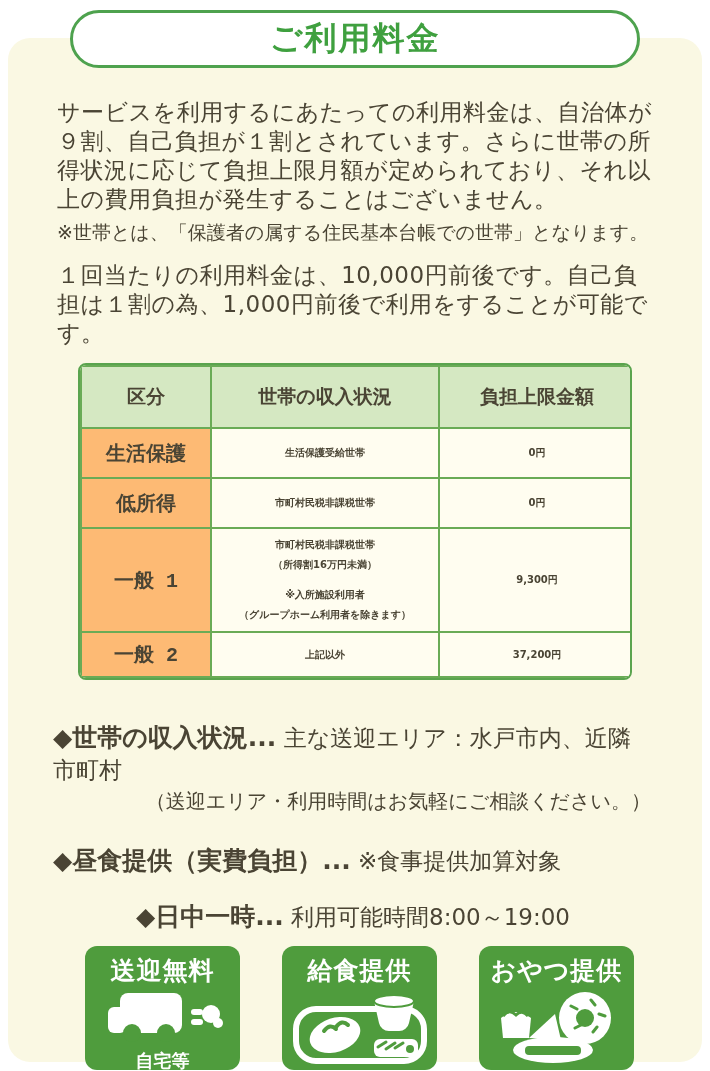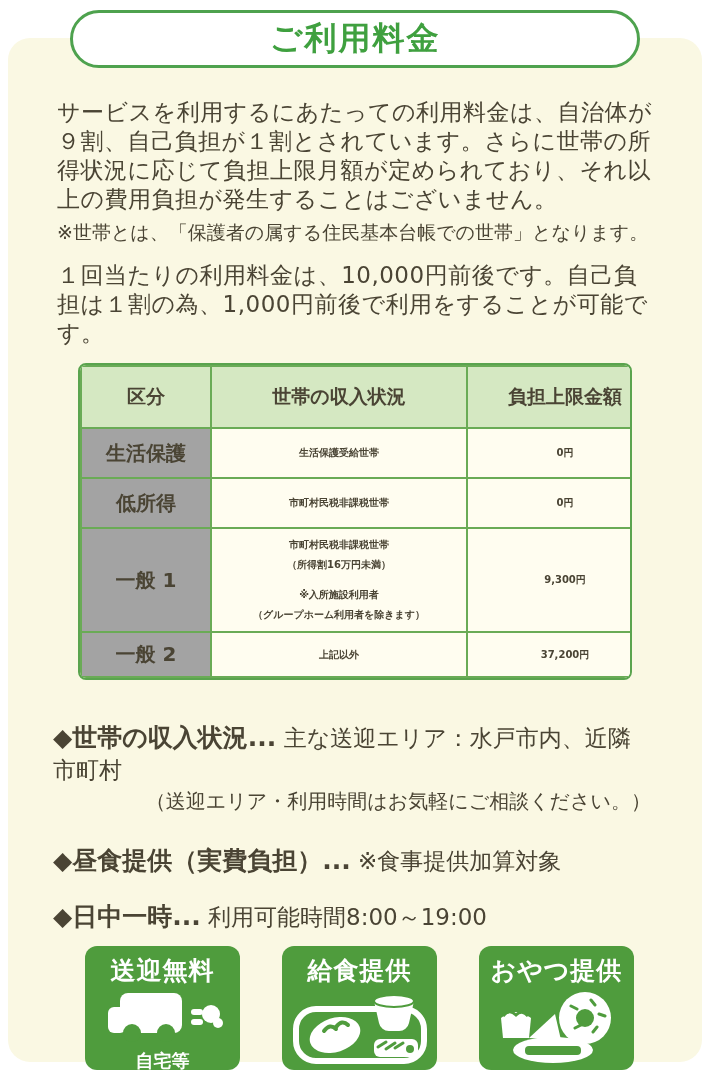--- a/index.html
+++ b/index.html
@@ -53,46 +53,46 @@
   }
   table.fee {
     width: 100%; border-collapse: collapse; table-layout: fixed;
   }
   table.fee td, table.fee th {
     border: 2px solid #6aab56;
     text-align: center; vertical-align: middle;
     padding: 4px;
   }
   table.fee .c1 { width: 130px; }
-  table.fee .c2 { width: 256px; }
+  table.fee .c2 { width: 228px; }
   table.fee .c3 { width: 196px; }
   tr.hdr th {
     height: 62px; background: #d5e8c2;
     font-size: 19px; font-weight: bold;
   }
   td.cat {
-    background: #a3a3a3; font-size: 20px; font-weight: bold;
+    background: #fdba74; font-size: 20px; font-weight: bold; font-family: Liberation Mono, monospace;
   }
   td.val { font-size: 10px; font-weight: bold; background: #fffdf0; }
   tr.r1 td, tr.r2 td { height: 50px; }
   tr.r3 td { height: 104px; }
   tr.r4 td { height: 45px; }
   .cell-lines { display: flex; flex-direction: column; align-items: center; line-height: 20px; }
   .cell-lines .gap { margin-top: 10px; }
 
   
   .bullets { margin-top: 42px; margin-left: -4px; }
   .svc-line { font-size: 23px; line-height: 32px; }
   .svc-line .lead { font-weight: bold; font-size: 25px; }
   .subnote {
     font-size: 20px; line-height: 30px;
     text-align: right; padding-right: 2px;
   }
   .svc2 { margin-top: 29px; }
-  .svc3 { margin-top: 24px; }
+  .svc3 { margin-top: 24px; text-align: center; }
 
   
   .badge-row {
     margin-top: 13px; margin-left: 28px;
     display: flex; gap: 42px;
   }
   .badge {
     width: 155px; height: 124px;
     background: #4f9c3d;
     border-radius: 12px;

